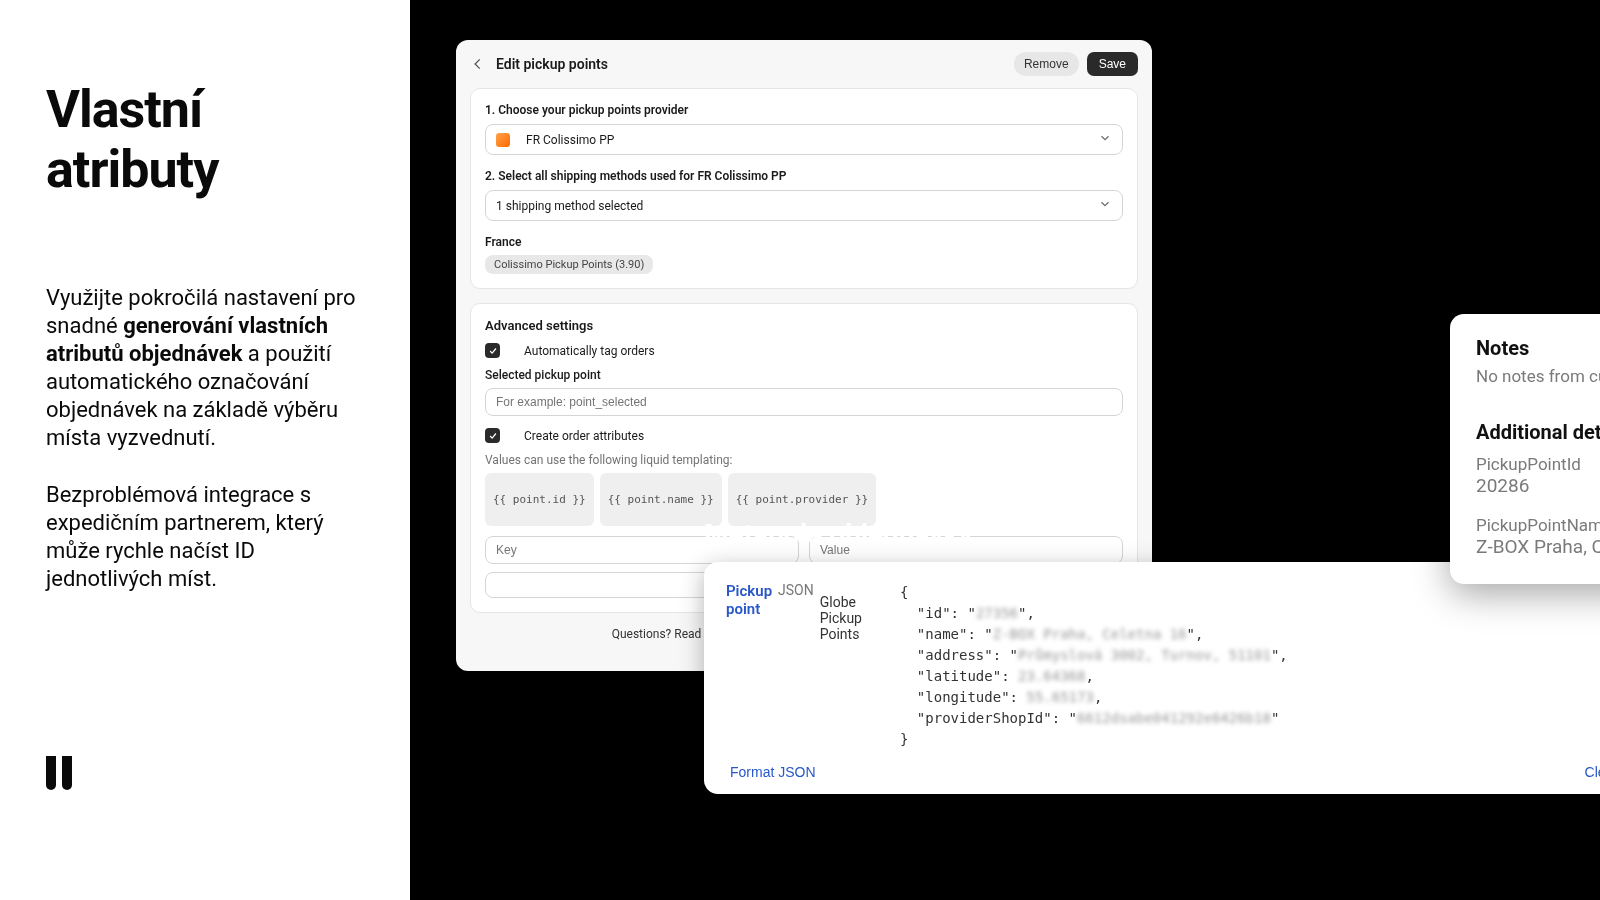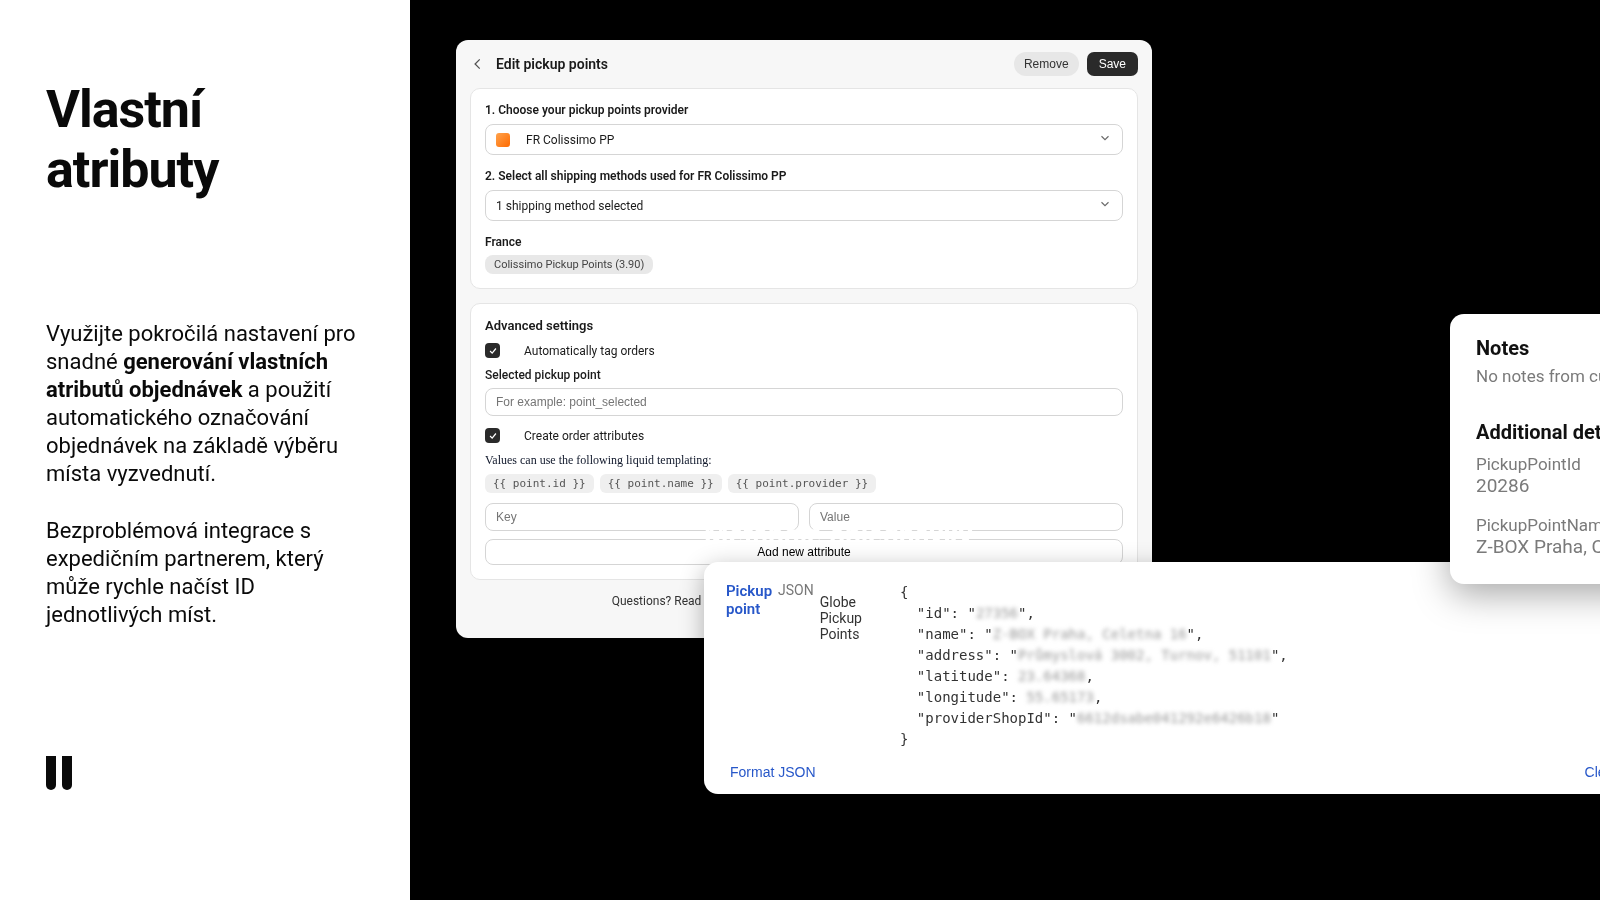--- a/index.html
+++ b/index.html
@@ -1,20 +1,20 @@
 <!DOCTYPE html>
 <html><head>
 <meta charset="utf-8">
 <style>
   * { box-sizing: border-box; margin: 0; padding: 0; }
   html, body { width: 1600px; height: 900px; overflow: hidden; font-family: -apple-system, BlinkMacSystemFont, "Segoe UI", Roboto, "Helvetica Neue", Arial, sans-serif; }
   body { display: flex; background: #000; }
   .left-panel { width: 410px; height: 100%; background: #fff; padding: 80px 46px 46px 46px; display: flex; flex-direction: column; position: relative; }
   .left-title { font-size: 52px; font-weight: 700; line-height: 1.15; letter-spacing: -1px; color: #0a0a0a; }
-  .left-body { margin-top: 120px; font-size: 22px; line-height: 1.28; color: #0a0a0a; font-weight: 400; }
+  .left-body { margin-top: 84px; font-size: 22px; line-height: 1.28; color: #0a0a0a; font-weight: 400; }
   .left-body .bold { font-weight: 700; }
   .left-body p + p { margin-top: 28px; }
   .logo { position: absolute; left: 46px; bottom: 110px; display: flex; gap: 6px; }
   .logo span { display: inline-block; width: 10px; height: 34px; background: #0a0a0a; border-radius: 0 0 5px 5px; }
 
   .right-panel { flex: 1; height: 100%; background: #000; position: relative; }
 
   
   .edit-card { position: absolute; top: 40px; left: 46px; width: 696px; background: #f7f7f7; border-radius: 12px; box-shadow: 0 2px 6px rgba(0,0,0,.08); overflow: hidden; font-size: 12px; color: #1a1a1a; }
   .edit-header { display: flex; align-items: center; justify-content: space-between; padding: 12px 14px; }
@@ -35,23 +35,23 @@
   .prov-left { display: flex; align-items: center; gap: 8px; }
   .chev { color: #6b6b6b; }
   .country-label { font-size: 12px; font-weight: 600; margin-top: 14px; margin-bottom: 6px; }
   .chip { display: inline-flex; align-items: center; background: #e8e8e8; border-radius: 8px; padding: 3px 9px; font-size: 11px; color: #444; }
 
   .adv-title { font-size: 13px; font-weight: 600; margin-bottom: 10px; }
   .check-row { display: flex; align-items: center; gap: 24px; font-size: 12px; margin-bottom: 10px; }
   .chk { width: 15px; height: 15px; border-radius: 4px; background: #2a2a2a; display: flex; align-items: center; justify-content: center; color: #fff; }
   .inp { width: 100%; border: 1px solid #d5d5d5; border-radius: 8px; padding: 6px 10px; font-size: 12px; color: #9a9a9a; background: #fff; }
   .small-label { font-size: 12px; font-weight: 500; margin-bottom: 6px; color: #1a1a1a; }
-  .help { font-size: 12px; color: #0f172a; margin: 10px 0 6px; font-family: Liberation Serif, serif; }
+  .help { font-size: 12px; color: #737373; margin: 10px 0 6px; }
   .token-row { display: flex; gap: 6px; margin-bottom: 10px; }
-  .token { background: #efefef; border-radius: 6px; padding: 3px 8px; font-size: 11px; color: #555; font-family: ui-monospace, Menlo, monospace; }
+  .token { background: #efefef; border-radius: 6px; padding: 20px 8px; font-size: 11px; color: #555; font-family: ui-monospace, Menlo, monospace; }
   .kv-row { display: flex; gap: 10px; }
   .kv-row .col { flex: 1; }
   .btn-addattr { width: 100%; margin-top: 8px; border: 1px solid #d5d5d5; background: #fff; border-radius: 8px; padding: 5px; font-size: 12px; text-align: center; cursor: pointer; }
   .edit-footer { text-align: center; font-size: 12px; color: #333; padding: 14px 0 16px; }
   .edit-footer a { color: #2757c9; text-decoration: underline; }
 
   
   .meta-label-heading { position: absolute; top: 518px; left: 294px; color: #fff; font-size: 28px; font-weight: 700; }
   .meta-card { position: absolute; top: 562px; left: 294px; width: 940px; background: #fff; border-radius: 14px; box-shadow: 0 6px 24px rgba(0,0,0,.3); padding: 20px 22px 14px; }
   .meta-top { display: flex; gap: 24px; }

